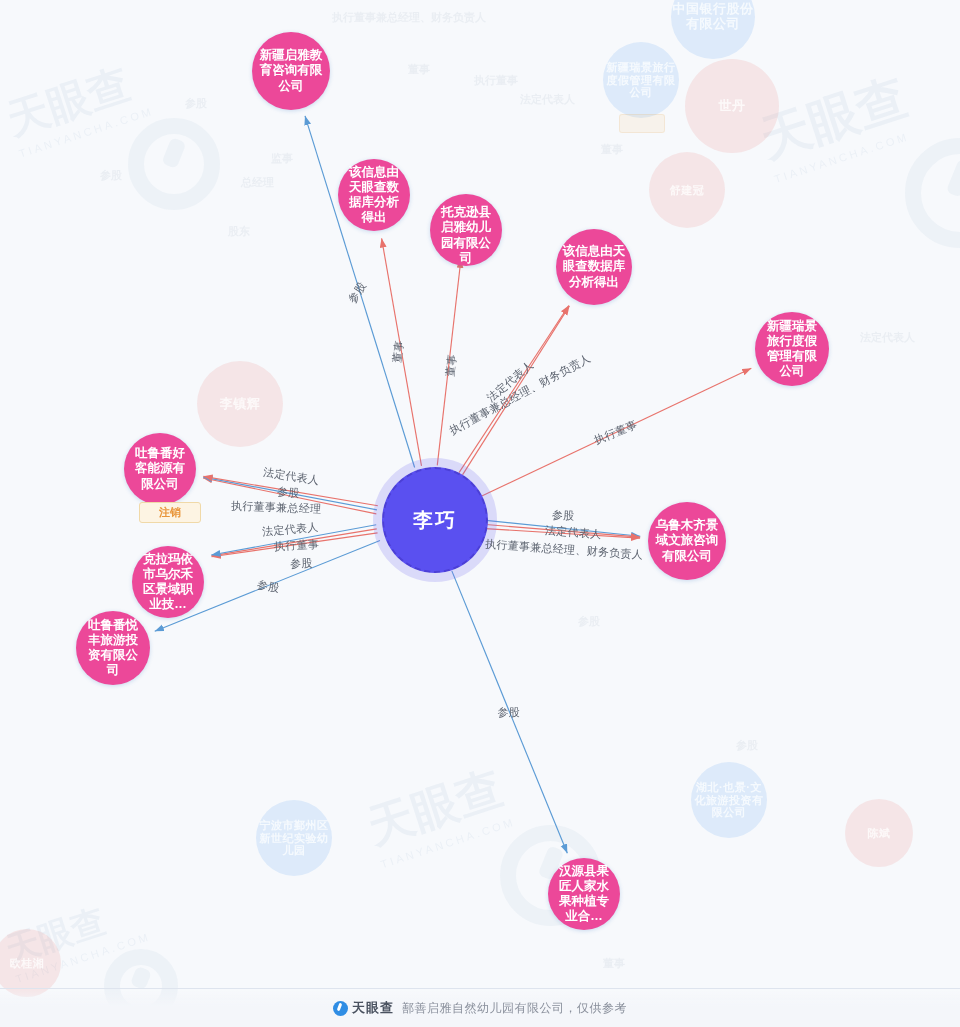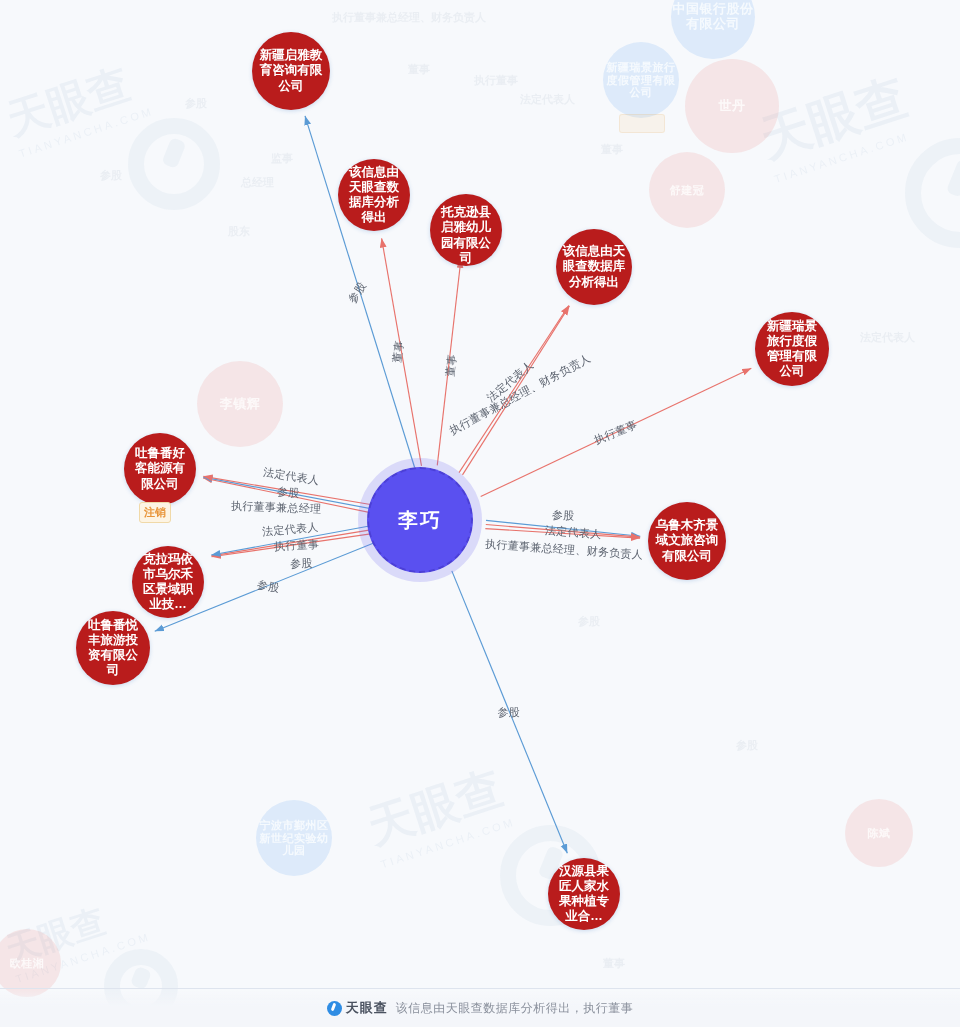--- a/index.html
+++ b/index.html
@@ -58,21 +58,21 @@
 
   
   .node{
     position:absolute;border-radius:50%;
     display:flex;align-items:center;justify-content:center;
     text-align:center;box-sizing:border-box;
     color:#fff;font-weight:700;line-height:1.22;
     cursor:pointer;
   }
   .node.company{
-    background:#b91c1c;
+    background:#ec4899;
     box-shadow:0 1px 4px rgba(40,110,190,.22);
     font-size:12.5px;
     padding:0 6px;
   }
   .node.center{
     background:#5a50f0;
     border:2px dashed #4b3fd6;
     outline:9px solid rgba(120,110,240,.22);
     font-size:20px;
     letter-spacing:2px;
@@ -80,21 +80,21 @@
   }
   .node-label{display:block;}
 
   .status-badge{
     position:absolute;
     background:#fdf4e3;
     border:1px solid #f0d9a8;
     color:#e8953a;
     font-size:11px;
     font-weight:700;
-    padding:2px 4px;
+    padding:2px 19px;
     border-radius:3px;
     white-space:nowrap;
     cursor:pointer;
   }
 
   
   .edge-label{
     position:absolute;
     color:#5d6470;
     font-size:11px;
@@ -155,20 +155,23 @@
       </div>
       <div class="ghost blue" style="left: 671px; top: -25px; width: 84px; height: 84px; font-size: 13px;">
         <span>中国银行股份有限公司</span>
       </div>
       <div class="ghost blue" style="left: 603px; top: 42px; width: 76px; height: 76px; font-size: 11px;">
         <span>新疆瑞景旅行度假管理有限公司</span>
       </div>
       <div class="ghost-badge" style="left: 619px; top: 114px; width: 44px; height: 17px;"></div>
       <div class="ghost blue" style="left: 256px; top: 800px; width: 76px; height: 76px; font-size: 11px;">
         <span>宁波市鄞州区新世纪实验幼儿园</span>
+      </div>
+      <div class="ghost blue" style="left: 691px; top: 762px; width: 76px; height: 76px; font-size: 11px;">
+        <span>湖北·也景·文化旅游投资有限公司</span>
       </div>
       <div class="ghost-text" style="left: 332px; top: 10px; font-size: 11px;">执行董事兼总经理、财务负责人</div>
       <div class="ghost-text" style="left: 408px; top: 62px; font-size: 11px;">董事</div>
       <div class="ghost-text" style="left: 474px; top: 73px; font-size: 11px;">执行董事</div>
       <div class="ghost-text" style="left: 520px; top: 92px; font-size: 11px;">法定代表人</div>
       <div class="ghost-text" style="left: 185px; top: 96px; font-size: 11px;">参股</div>
       <div class="ghost-text" style="left: 271px; top: 151px; font-size: 11px;">监事</div>
       <div class="ghost-text" style="left: 601px; top: 142px; font-size: 11px;">董事</div>
       <div class="ghost-text" style="left: 241px; top: 175px; font-size: 11px;">总经理</div>
       <div class="ghost-text" style="left: 100px; top: 168px; font-size: 11px;">参股</div>
@@ -234,21 +237,21 @@
       </div>
       <div class="node company" style="left: 76px; top: 611px; width: 74px; height: 74px;">
         <span class="node-label">吐鲁番悦丰旅游投资有限公司</span>
       </div>
       <div class="node company" style="left: 648px; top: 502px; width: 78px; height: 78px;">
         <span class="node-label">乌鲁木齐景域文旅咨询有限公司</span>
       </div>
       <div class="node company" style="left: 548px; top: 858px; width: 72px; height: 72px;">
         <span class="node-label">汉源县果匠人家水果种植专业合…</span>
       </div>
-      <div class="node center" style="left: 367px; top: 467px; width: 106px; height: 106px;">
+      <div class="node center" style="left: 382px; top: 467px; width: 106px; height: 106px;">
         <span class="node-label">李巧</span>
       </div>
     </div>
   <div id="labels-layer">
       <div class="edge-label" style="left: 345.5px; top: 284.5px; transform: rotate(-57deg);">参股</div>
       <div class="edge-label" style="left: 386.5px; top: 343.5px; transform: rotate(-82deg);">董事</div>
       <div class="edge-label" style="left: 439.5px; top: 357.5px; transform: rotate(-84deg);">董事</div>
       <div class="edge-label" style="left: 481.5px; top: 373.5px; transform: rotate(-40deg);">法定代表人</div>
       <div class="edge-label" style="left: 441px; top: 386.5px; transform: rotate(-28deg);">执行董事兼总经理、财务负责人</div>
       <div class="edge-label" style="left: 592.5px; top: 424.5px; transform: rotate(-22deg);">执行董事</div>
@@ -263,15 +266,15 @@
       <div class="edge-label" style="left: 544.5px; top: 524.5px; transform: rotate(4deg);">法定代表人</div>
       <div class="edge-label" style="left: 485px; top: 541.5px; transform: rotate(4deg);">执行董事兼总经理、财务负责人</div>
       <div class="edge-label" style="left: 497.5px; top: 704.5px; transform: rotate(0deg);">参股</div>
     </div>
 
   <div class="footer">
     <span class="footer-logo">
       <span class="footer-mark"></span>
       <span class="footer-brand">天眼查</span>
     </span>
-    <span class="footer-text">该信息由天眼查数据库分析得出，执行董事</span>
+    <span class="footer-text">鄯善启雅自然幼儿园有限公司，仅供参考</span>
   </div>
 </div>
 
 </body></html>

